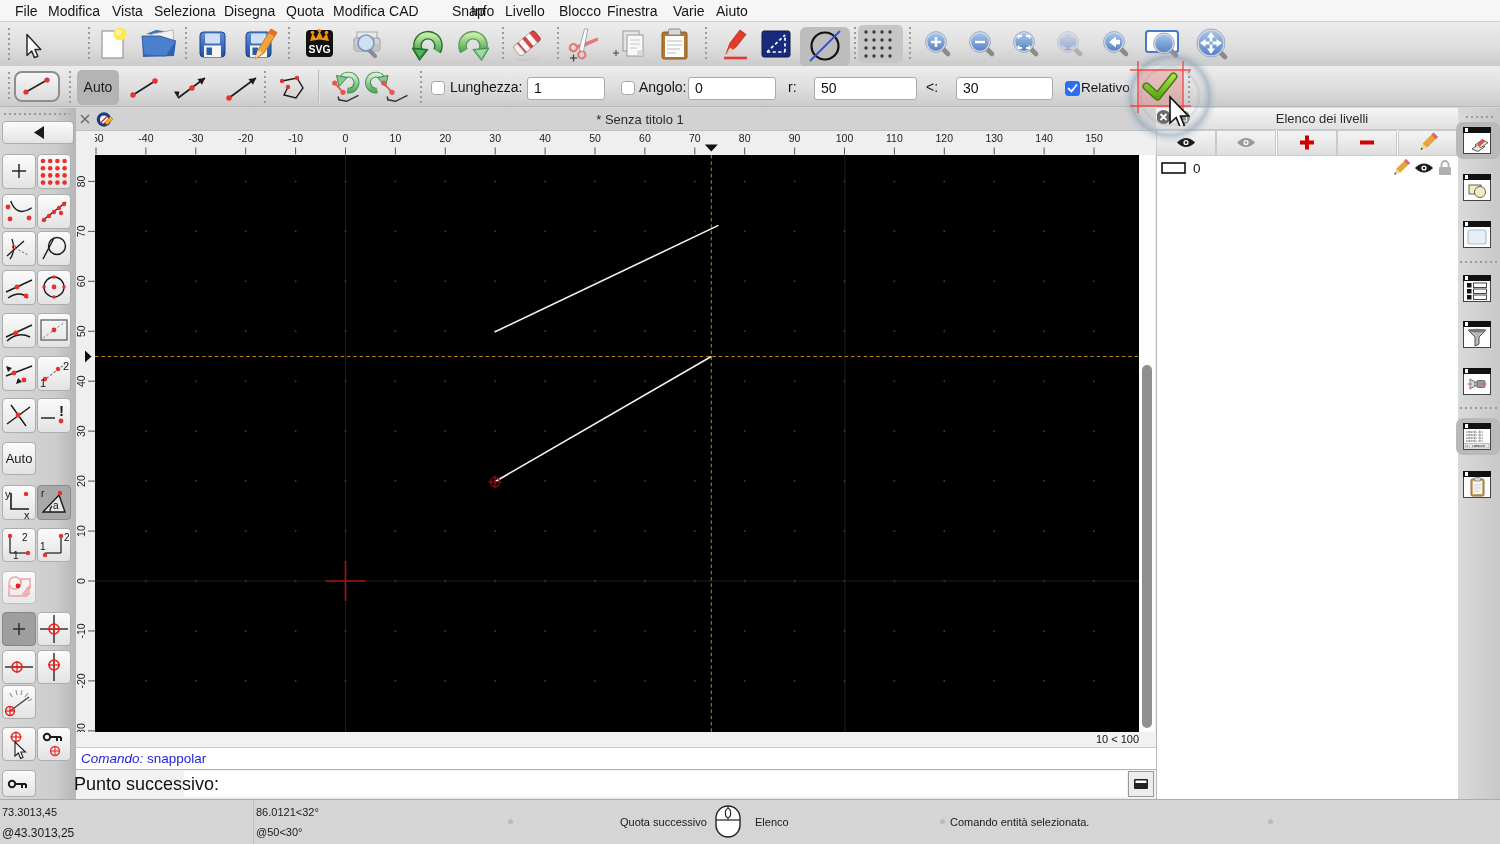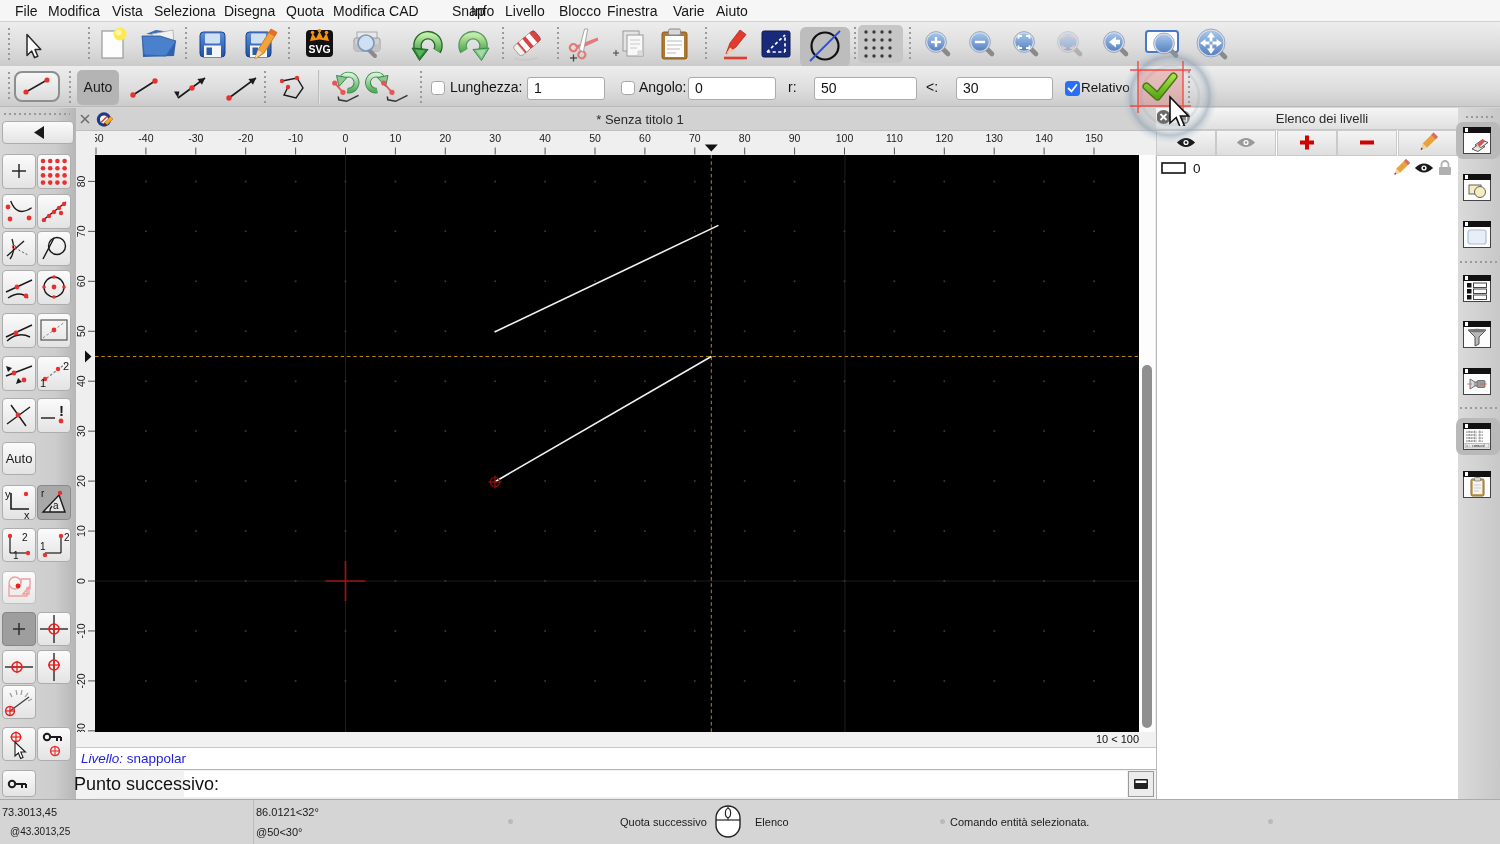--- a/index.html
+++ b/index.html
@@ -894,21 +894,21 @@
       <circle cx="400" cy="327" r="4.6"></circle>
       <line x1="393.5" y1="327" x2="406.5" y2="327"></line>
       <line x1="400" y1="320.5" x2="400" y2="333.5"></line>
     </g>
   </svg>
 <div class="abs" style="left:1139px;top:155px;width:16px;height:577px;background:#fdfdfd"></div>
 <div class="abs" style="left:1142px;top:365px;width:10px;height:363px;background:#8f8f8f;border-radius:5px"></div>
 <div class="abs" style="left:76px;top:732px;width:1080px;height:16px;background:#f1f1f1;border-bottom:1px solid #c8c8c8"></div>
 <div class="abs" style="left:63px;top:732px;width:1076px;height:16px;font-size:11px;color:#111;text-align:right;line-height:15px">10 &lt; 100</div>
 <div class="abs" style="left:76px;top:748px;width:1080px;height:22px;background:#fff;border-bottom:1px solid #b4b4b4"></div>
-<div class="abs" style="left:81px;top:748px;height:22px;line-height:22px;font-size:13.5px;color:#2222dd"><i>Livello:</i> snappolar</div>
+<div class="abs" style="left:81px;top:748px;height:22px;line-height:22px;font-size:13.5px;color:#2222dd"><i>Comando:</i> snappolar</div>
 <div class="abs" style="left:76px;top:770px;width:1080px;height:28px;background:#f2f2f2"></div>
 <div class="abs" style="left:74px;top:770px;height:28px;line-height:28px;font-size:18px;color:#111;z-index:3">Punto successivo:</div>
 <div class="abs" style="left:184px;top:771px;width:943px;height:26px;background:#fff"></div>
 <div class="abs" style="left:1128px;top:771px;width:26px;height:26px;background:#ececec;border:1px solid #9a9a9a"></div>
 <svg style="position:absolute;left:1128px;top:771px" width="26" height="26" viewBox="0 0 26 26">
     <rect x="6" y="8" width="14" height="10" rx="1" fill="#222"></rect>
     <rect x="7.5" y="9.5" width="11" height="2.5" fill="#fff"></rect>
   </svg>
 <div class="abs" style="left:1156px;top:108px;width:302px;height:691px;background:#fff;border-left:1px solid #b8b8b8"></div>
 <div class="abs" style="left:1156px;top:108px;width:302px;height:22px;background:linear-gradient(#f5f5f5,#e0e0e0);border-bottom:1px solid #c8c8c8;text-align:center;font-size:13px;color:#2a2a2a;line-height:22px;padding-left:30px">Elenco dei livelli</div>
@@ -1057,21 +1057,21 @@
     <rect x="8.8" y="4" width="9.4" height="13" fill="#f5f5f5"></rect>
     <rect x="10.5" y="0.5" width="6" height="3.5" rx="1" fill="#d8d8d8" stroke="#777" stroke-width="0.7"></rect>
     <g stroke="#bbb" stroke-width="0.7">
       <line x1="10" y1="8" x2="17" y2="8"></line>
       <line x1="10" y1="11" x2="17" y2="11"></line>
       <line x1="10" y1="14" x2="15" y2="14"></line>
     </g>
   </svg>
 <div class="abs" style="left:0;top:799px;width:1500px;height:45px;background:#d5d5d5;border-top:1px solid #ababab;font-size:11px;color:#1a1a1a"></div>
 <div class="abs" style="left:2px;top:806px;font-size:11px;color:#1a1a1a">73.3013,45</div>
-<div class="abs" style="left:10px;top:826px;font-size:10px;color:#1a1a1a">@43.3013,25</div>
+<div class="abs" style="left:2px;top:826px;font-size:12px;color:#1a1a1a">@43.3013,25</div>
 <div class="abs" style="left:253px;top:800px;width:1px;height:44px;background:#bdbdbd"></div>
 <div class="abs" style="left:256px;top:806px;font-size:11px;color:#1a1a1a">86.0121&lt;32°</div>
 <div class="abs" style="left:256px;top:826px;font-size:11px;color:#1a1a1a">@50&lt;30°</div>
 <div class="abs" style="left:508px;top:819px;width:5px;height:5px;border-radius:3px;background:#bababa"></div>
 <div class="abs" style="left:940px;top:819px;width:5px;height:5px;border-radius:3px;background:#bababa"></div>
 <div class="abs" style="left:1268px;top:819px;width:5px;height:5px;border-radius:3px;background:#bababa"></div>
 <div class="abs" style="left:620px;top:816px;font-size:11px;color:#1a1a1a">Quota successivo</div>
 <svg style="position:absolute;left:714px;top:804px" width="30" height="36" viewBox="0 0 30 36">
     <rect x="2" y="2" width="24" height="31" rx="12" fill="#fff" stroke="#222" stroke-width="1.4"></rect>
     <line x1="2" y1="16" x2="26" y2="16" stroke="#222" stroke-width="1.2"></line>

